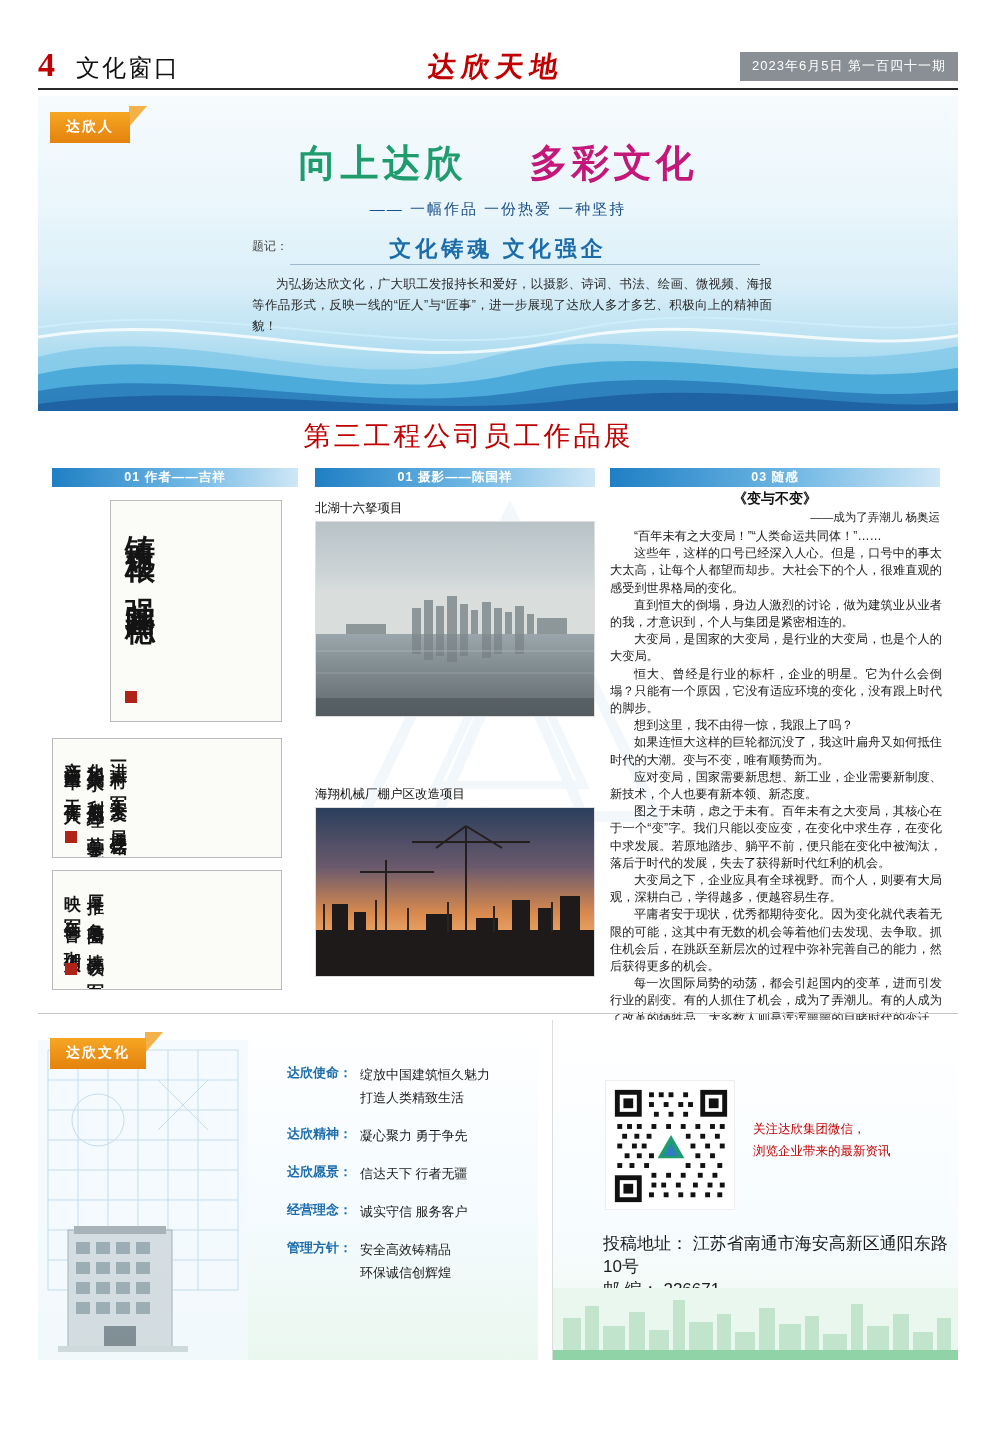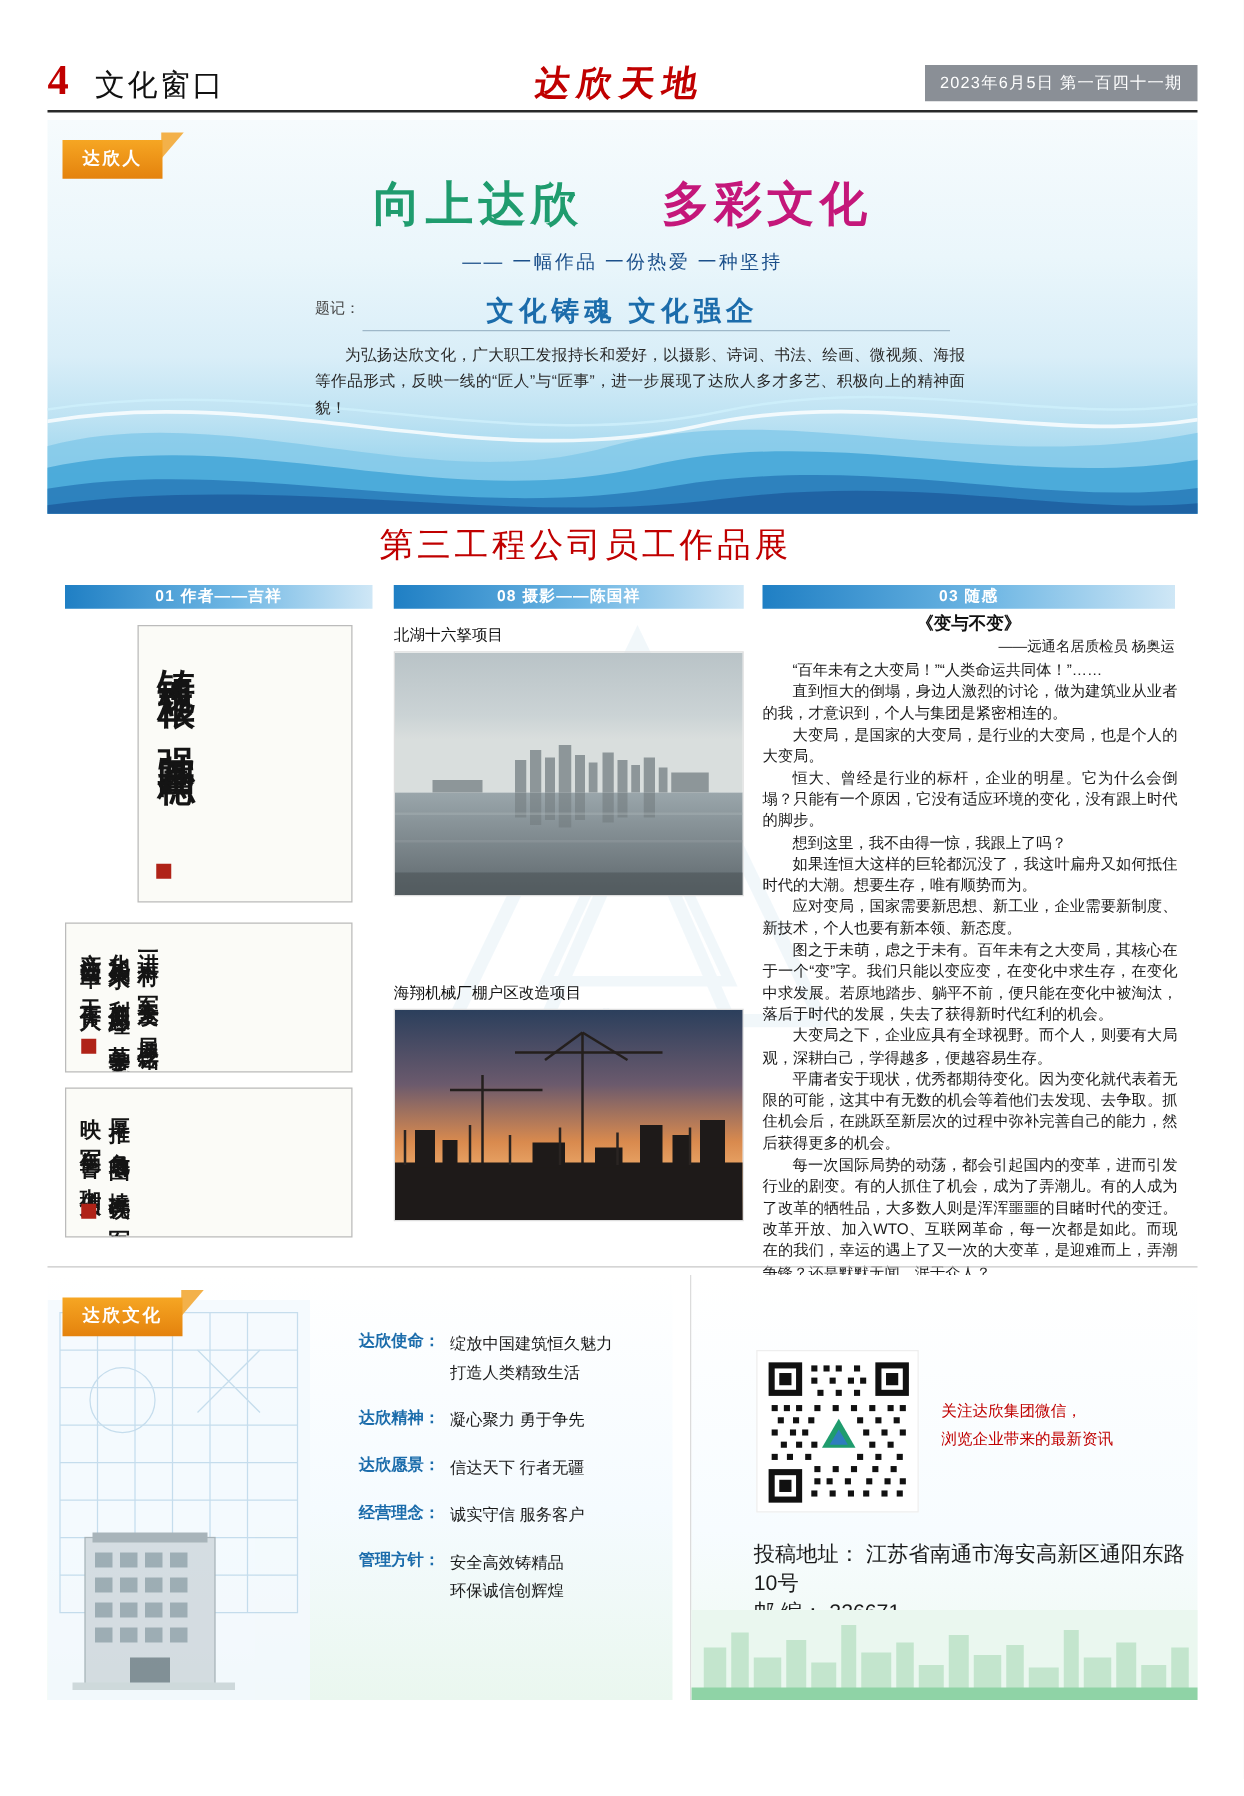--- a/index.html
+++ b/index.html
@@ -283,21 +283,21 @@
 
   <div class="exh-title">第三工程公司员工作品展</div>
 
   <svg class="watermark" viewBox="0 0 400 400">
     <path d="M200 40 L340 330 L270 330 L200 170 L130 330 L60 330 Z" fill="none" stroke="#7fb7d8" stroke-width="10"></path>
     <path d="M200 150 L270 300 L130 300 Z" fill="none" stroke="#7fb7d8" stroke-width="8"></path>
     <text x="200" y="370" text-anchor="middle" font-size="60" fill="#7fb7d8" font-family="Liberation Serif, serif">达欣</text>
   </svg>
 
   <div class="colbar" id="bar1">01 作者——吉祥</div>
-  <div class="colbar" id="bar2">08 摄影——陈国祥</div>
+  <div class="colbar" id="bar2">01 摄影——陈国祥</div>
   <div class="colbar" id="bar3">03 随感</div>
 
   <div class="calli" id="calli1">
     <div class="calli-text">铸魂立根 强基固稳</div>
     <div class="seal" style="left:14px; bottom:18px;"></div>
   </div>
   <div class="calli" id="calli2">
     <div class="calli-text">进一本村 军实全发 展埋念铭 化和残未求 利底低思理 莫宁宠言 产注当网军 干喜作人</div>
     <div class="seal" style="left:12px; bottom:14px;"></div>
   </div>
@@ -389,28 +389,29 @@
           <path d="M60 124 L60 92"></path>
           <path d="M92 124 L92 100"></path>
         <path d="M132 124 L132 94"></path>
           <path d="M178 124 L178 98"></path>
           <path d="M236 124 L236 94"></path>
       </g>
     </svg>
   </div>
 
   <div class="art-title">《变与不变》</div>
-  <div class="art-byline">——远通名居质检员 杨奥运</div>
+  <div class="art-byline">——成为了弄潮儿 杨奥运</div>
   <div class="art-body">
       <p>“百年未有之大变局！”“人类命运共同体！”……</p>
+      <p>这些年，这样的口号已经深入人心。但是，口号中的事太大太高，让每个人都望而却步。大社会下的个人，很难直观的感受到世界格局的变化。</p>
       <p>直到恒大的倒塌，身边人激烈的讨论，做为建筑业从业者的我，才意识到，个人与集团是紧密相连的。</p>
       <p>大变局，是国家的大变局，是行业的大变局，也是个人的大变局。</p>
       <p>恒大、曾经是行业的标杆，企业的明星。它为什么会倒塌？只能有一个原因，它没有适应环境的变化，没有跟上时代的脚步。</p>
       <p>想到这里，我不由得一惊，我跟上了吗？</p>
-      <p>如果连恒大这样的巨轮都沉没了，我这叶扁舟又如何抵住时代的大潮。想要生存，唯有顺势而为。</p>
+      <p>如果连恒大这样的巨轮都沉没了，我这叶扁舟又如何抵住时代的大潮。变与不变，唯有顺势而为。</p>
       <p>应对变局，国家需要新思想、新工业，企业需要新制度、新技术，个人也要有新本领、新态度。</p>
       <p>图之于未萌，虑之于未有。百年未有之大变局，其核心在于一个“变”字。我们只能以变应变，在变化中求生存，在变化中求发展。若原地踏步、躺平不前，便只能在变化中被淘汰，落后于时代的发展，失去了获得新时代红利的机会。</p>
       <p>大变局之下，企业应具有全球视野。而个人，则要有大局观，深耕白己，学得越多，便越容易生存。</p>
       <p>平庸者安于现状，优秀都期待变化。因为变化就代表着无限的可能，这其中有无数的机会等着他们去发现、去争取。抓住机会后，在跳跃至新层次的过程中弥补完善自己的能力，然后获得更多的机会。</p>
       <p>每一次国际局势的动荡，都会引起国内的变革，进而引发行业的剧变。有的人抓住了机会，成为了弄潮儿。有的人成为了改革的牺牲品，大多数人则是浑浑噩噩的目睹时代的变迁。改革开放、加入WTO、互联网革命，每一次都是如此。而现在的我们，幸运的遇上了又一次的大变革，是迎难而上，弄潮争锋？还是默默无闻，泯于众人？</p>
       <p>从现在开始，过好每一天，要尽每一份力。立足大局、紧跟全局、关注变局、开创新局。努力实现变中求进、变中突破、变中取胜！</p>
     </div>
 
   <div class="sep"></div>
 

